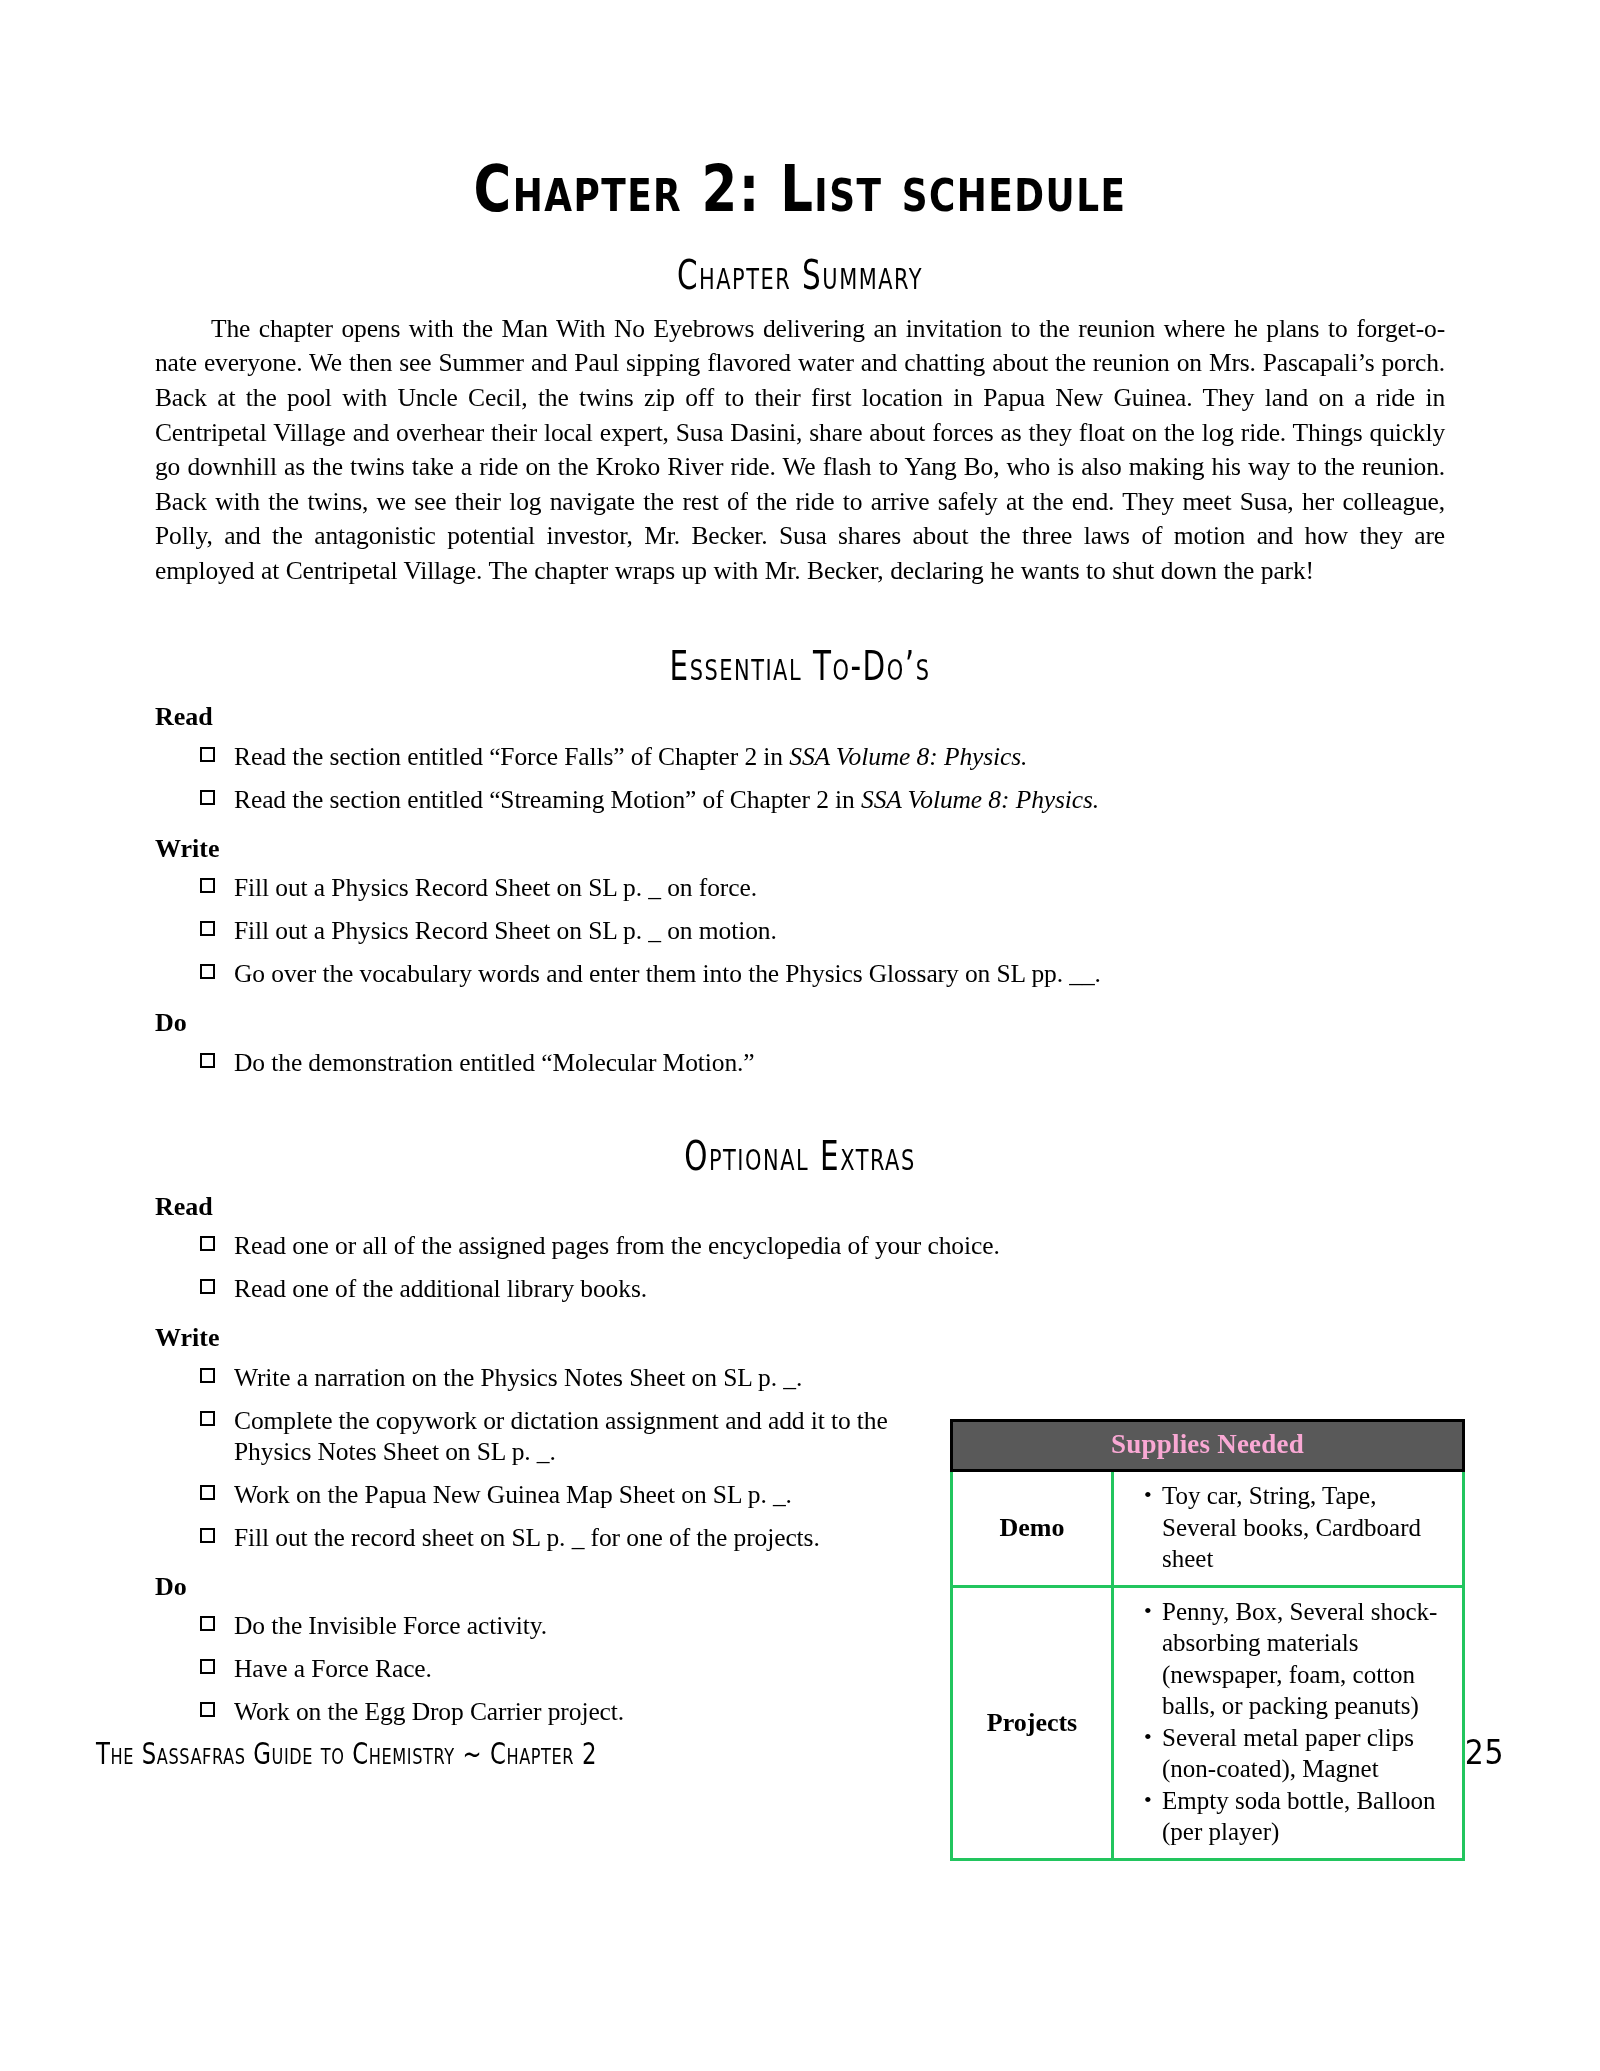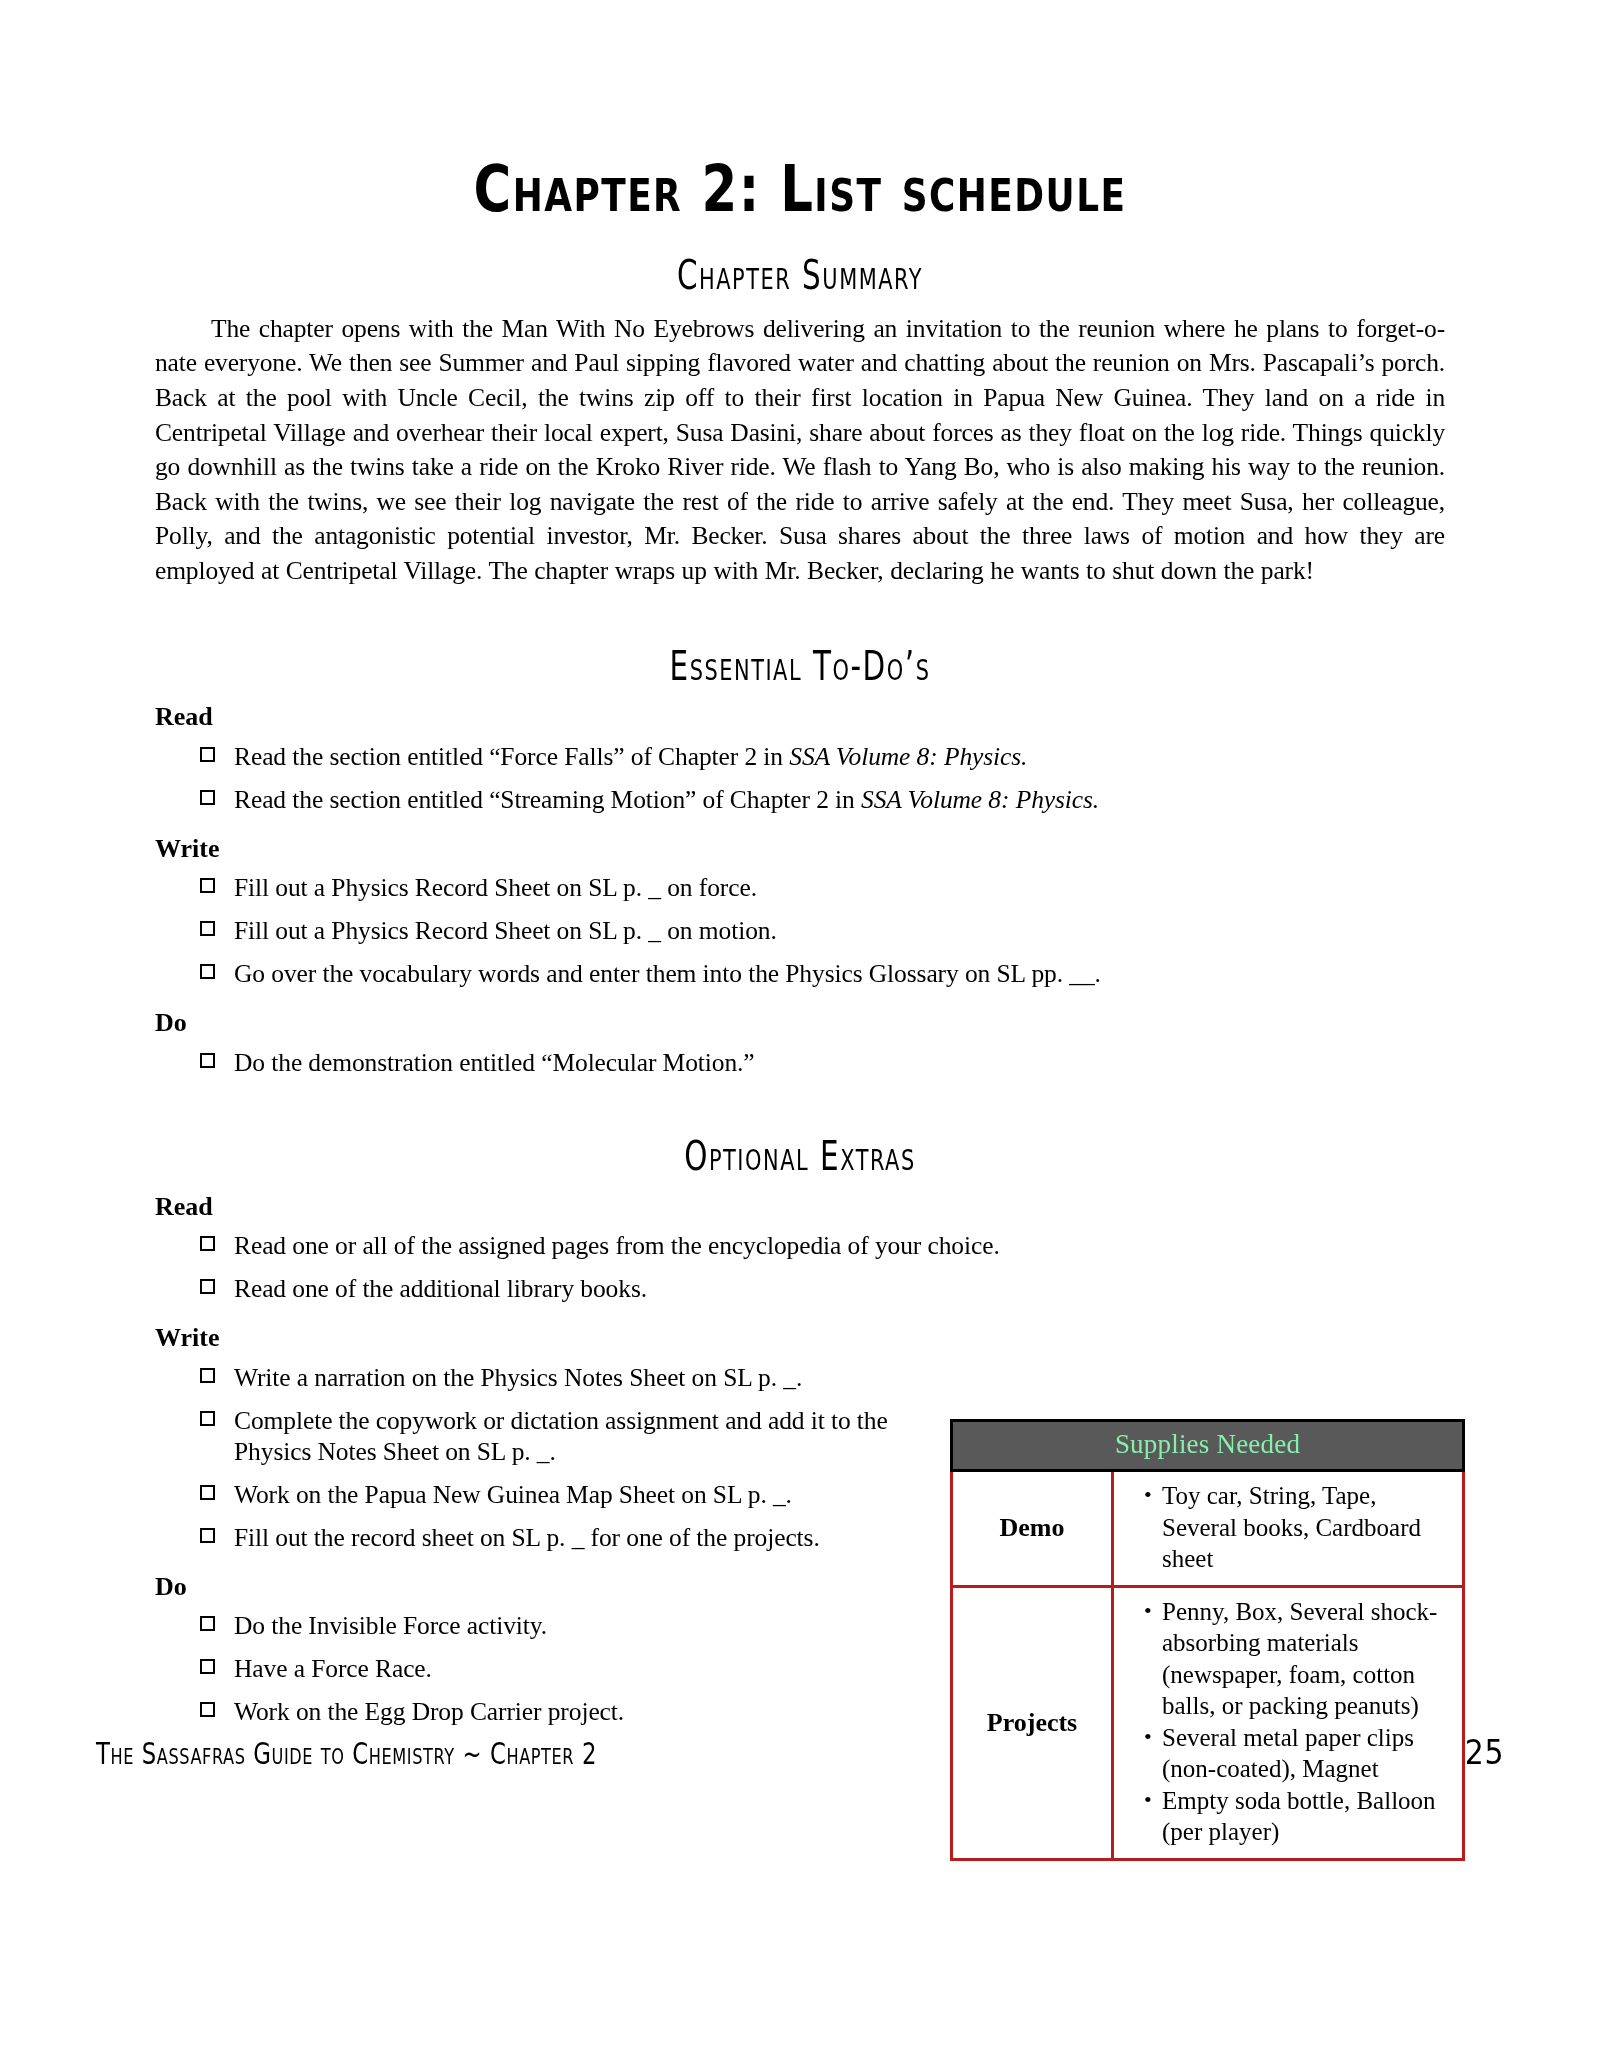--- a/index.html
+++ b/index.html
@@ -118,30 +118,30 @@
     left: 950px;
     top: 1419px;
     width: 515px;
     border-collapse: collapse;
     border: 3px solid #000;
     font-family: "Liberation Serif", serif;
     background: #fff;
   }
   .supplies-table th.sup-header {
     background: #595959;
-    color: #86efac;
-    font-weight: normal;
+    color: #f9a8d4;
+    font-weight: bold;
     font-size: 27px;
     text-align: center;
     padding: 7px 0 9px 0;
     border: 3px solid #000;
     letter-spacing: 0.2px;
   }
   .supplies-table td {
-    border: 3px solid #b91c1c;
+    border: 3px solid #22c55e;
     vertical-align: middle;
     font-size: 25px;
   }
   .supplies-table td.cat {
     width: 150px;
     text-align: center;
     font-weight: bold;
     font-size: 26px;
     padding: 6px 4px;
   }

